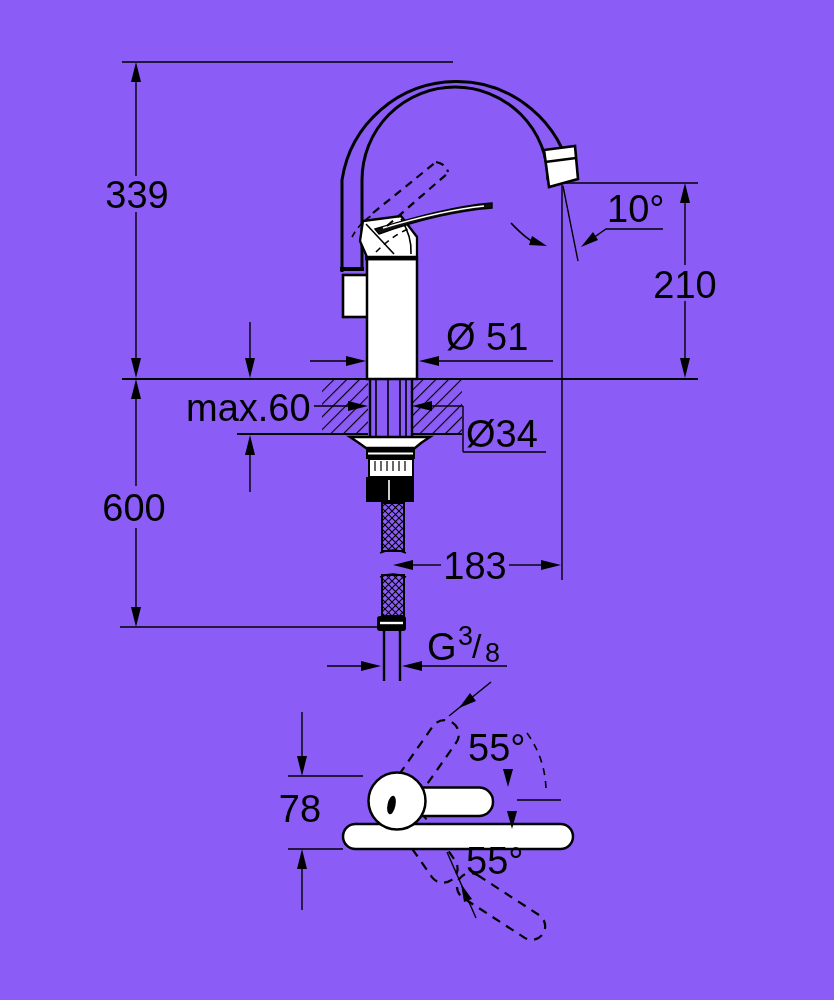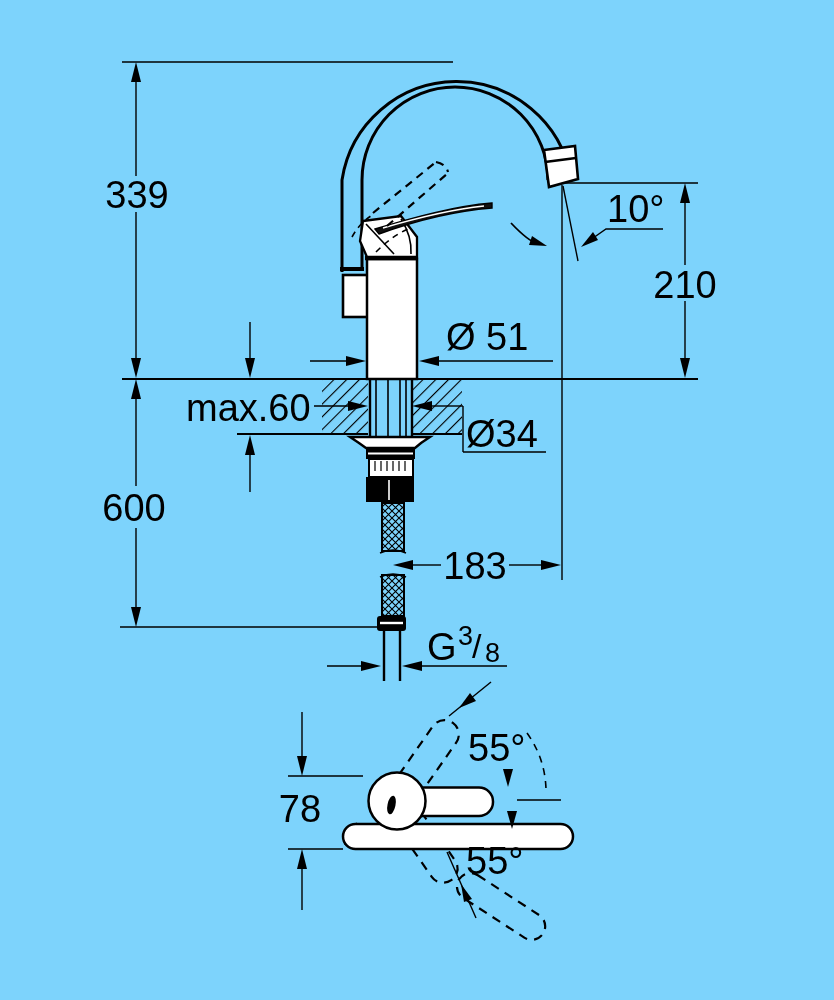--- a/index.html
+++ b/index.html
@@ -1,16 +1,16 @@
 <!DOCTYPE html>
 <html><head>
 <meta charset="utf-8">
 <style>
   html,body{margin:0;padding:0;background:#fff;}
-  .page{position:relative;width:834px;height:1000px;background:#7dd3fc;overflow:hidden;}
+  .page{position:relative;width:834px;height:1000px;background:#8b5cf6;overflow:hidden;}
   svg{display:block;}
   text{font-family:"Liberation Sans","DejaVu Sans",sans-serif;fill:#000;}
   .dim{font-size:38px;}
   .dim-sm{font-size:27px;}
   .dim-slash{font-size:34px;}
 </style>
 </head>
 <body>
 
 <div class="page">

